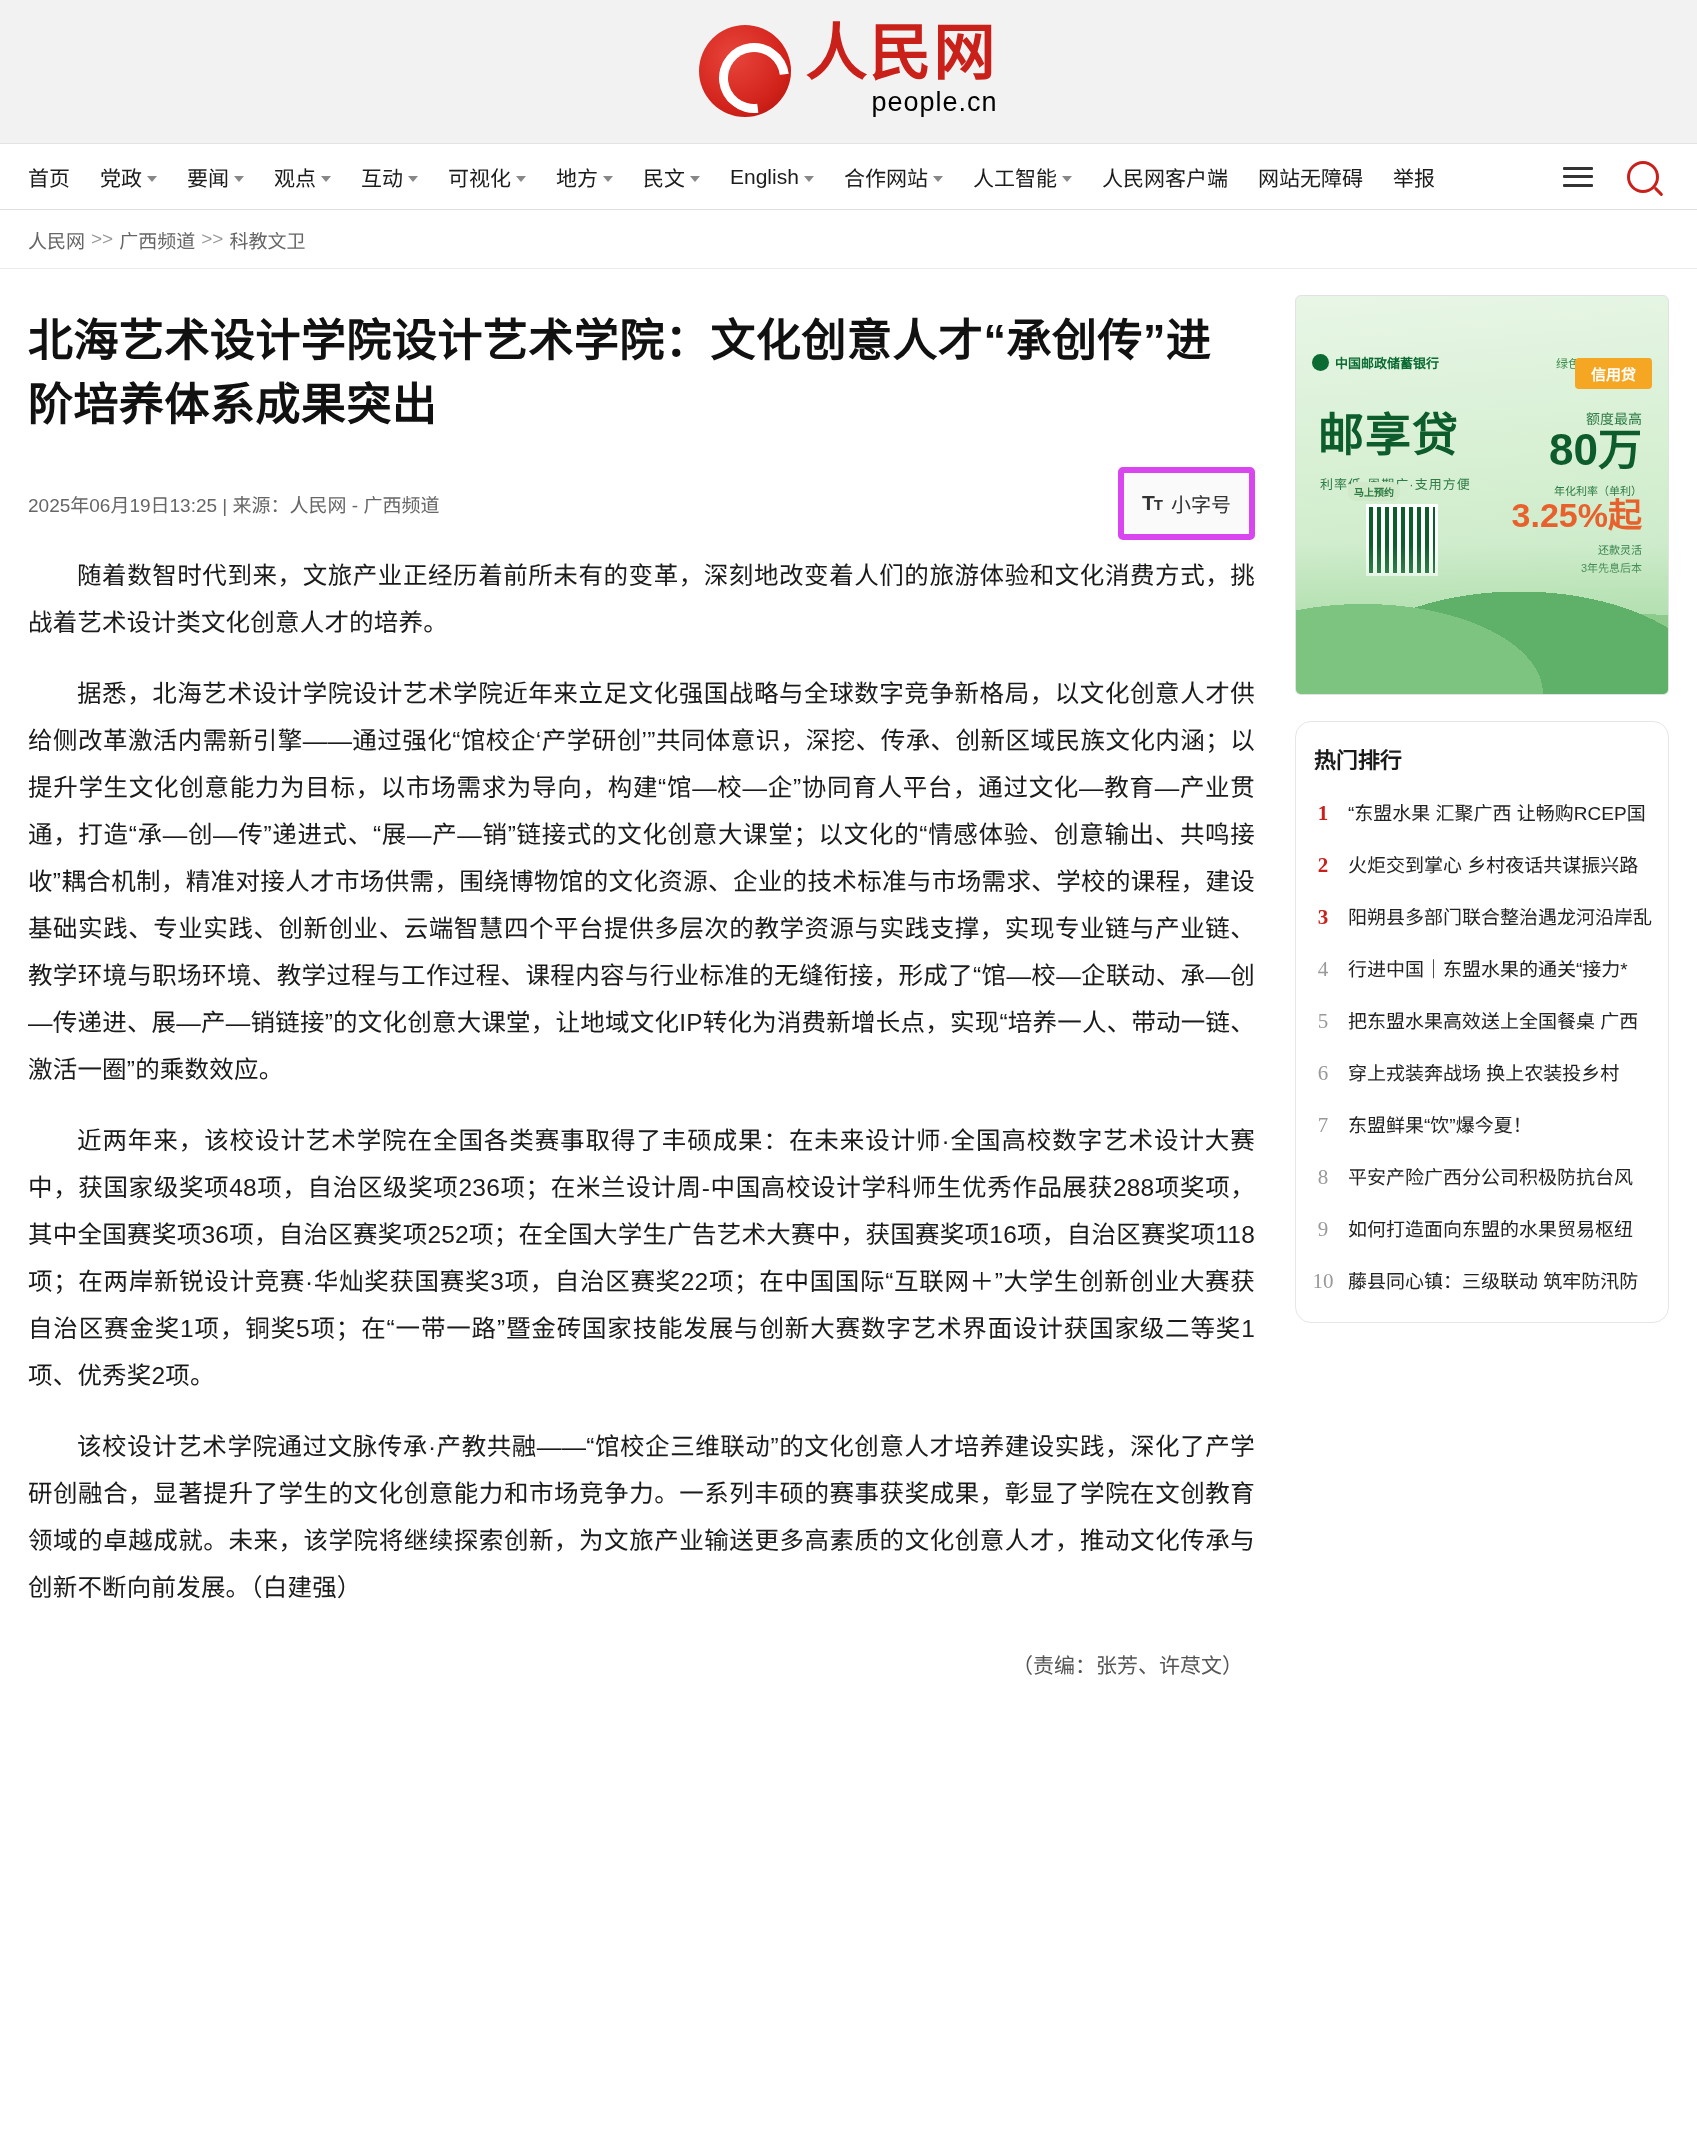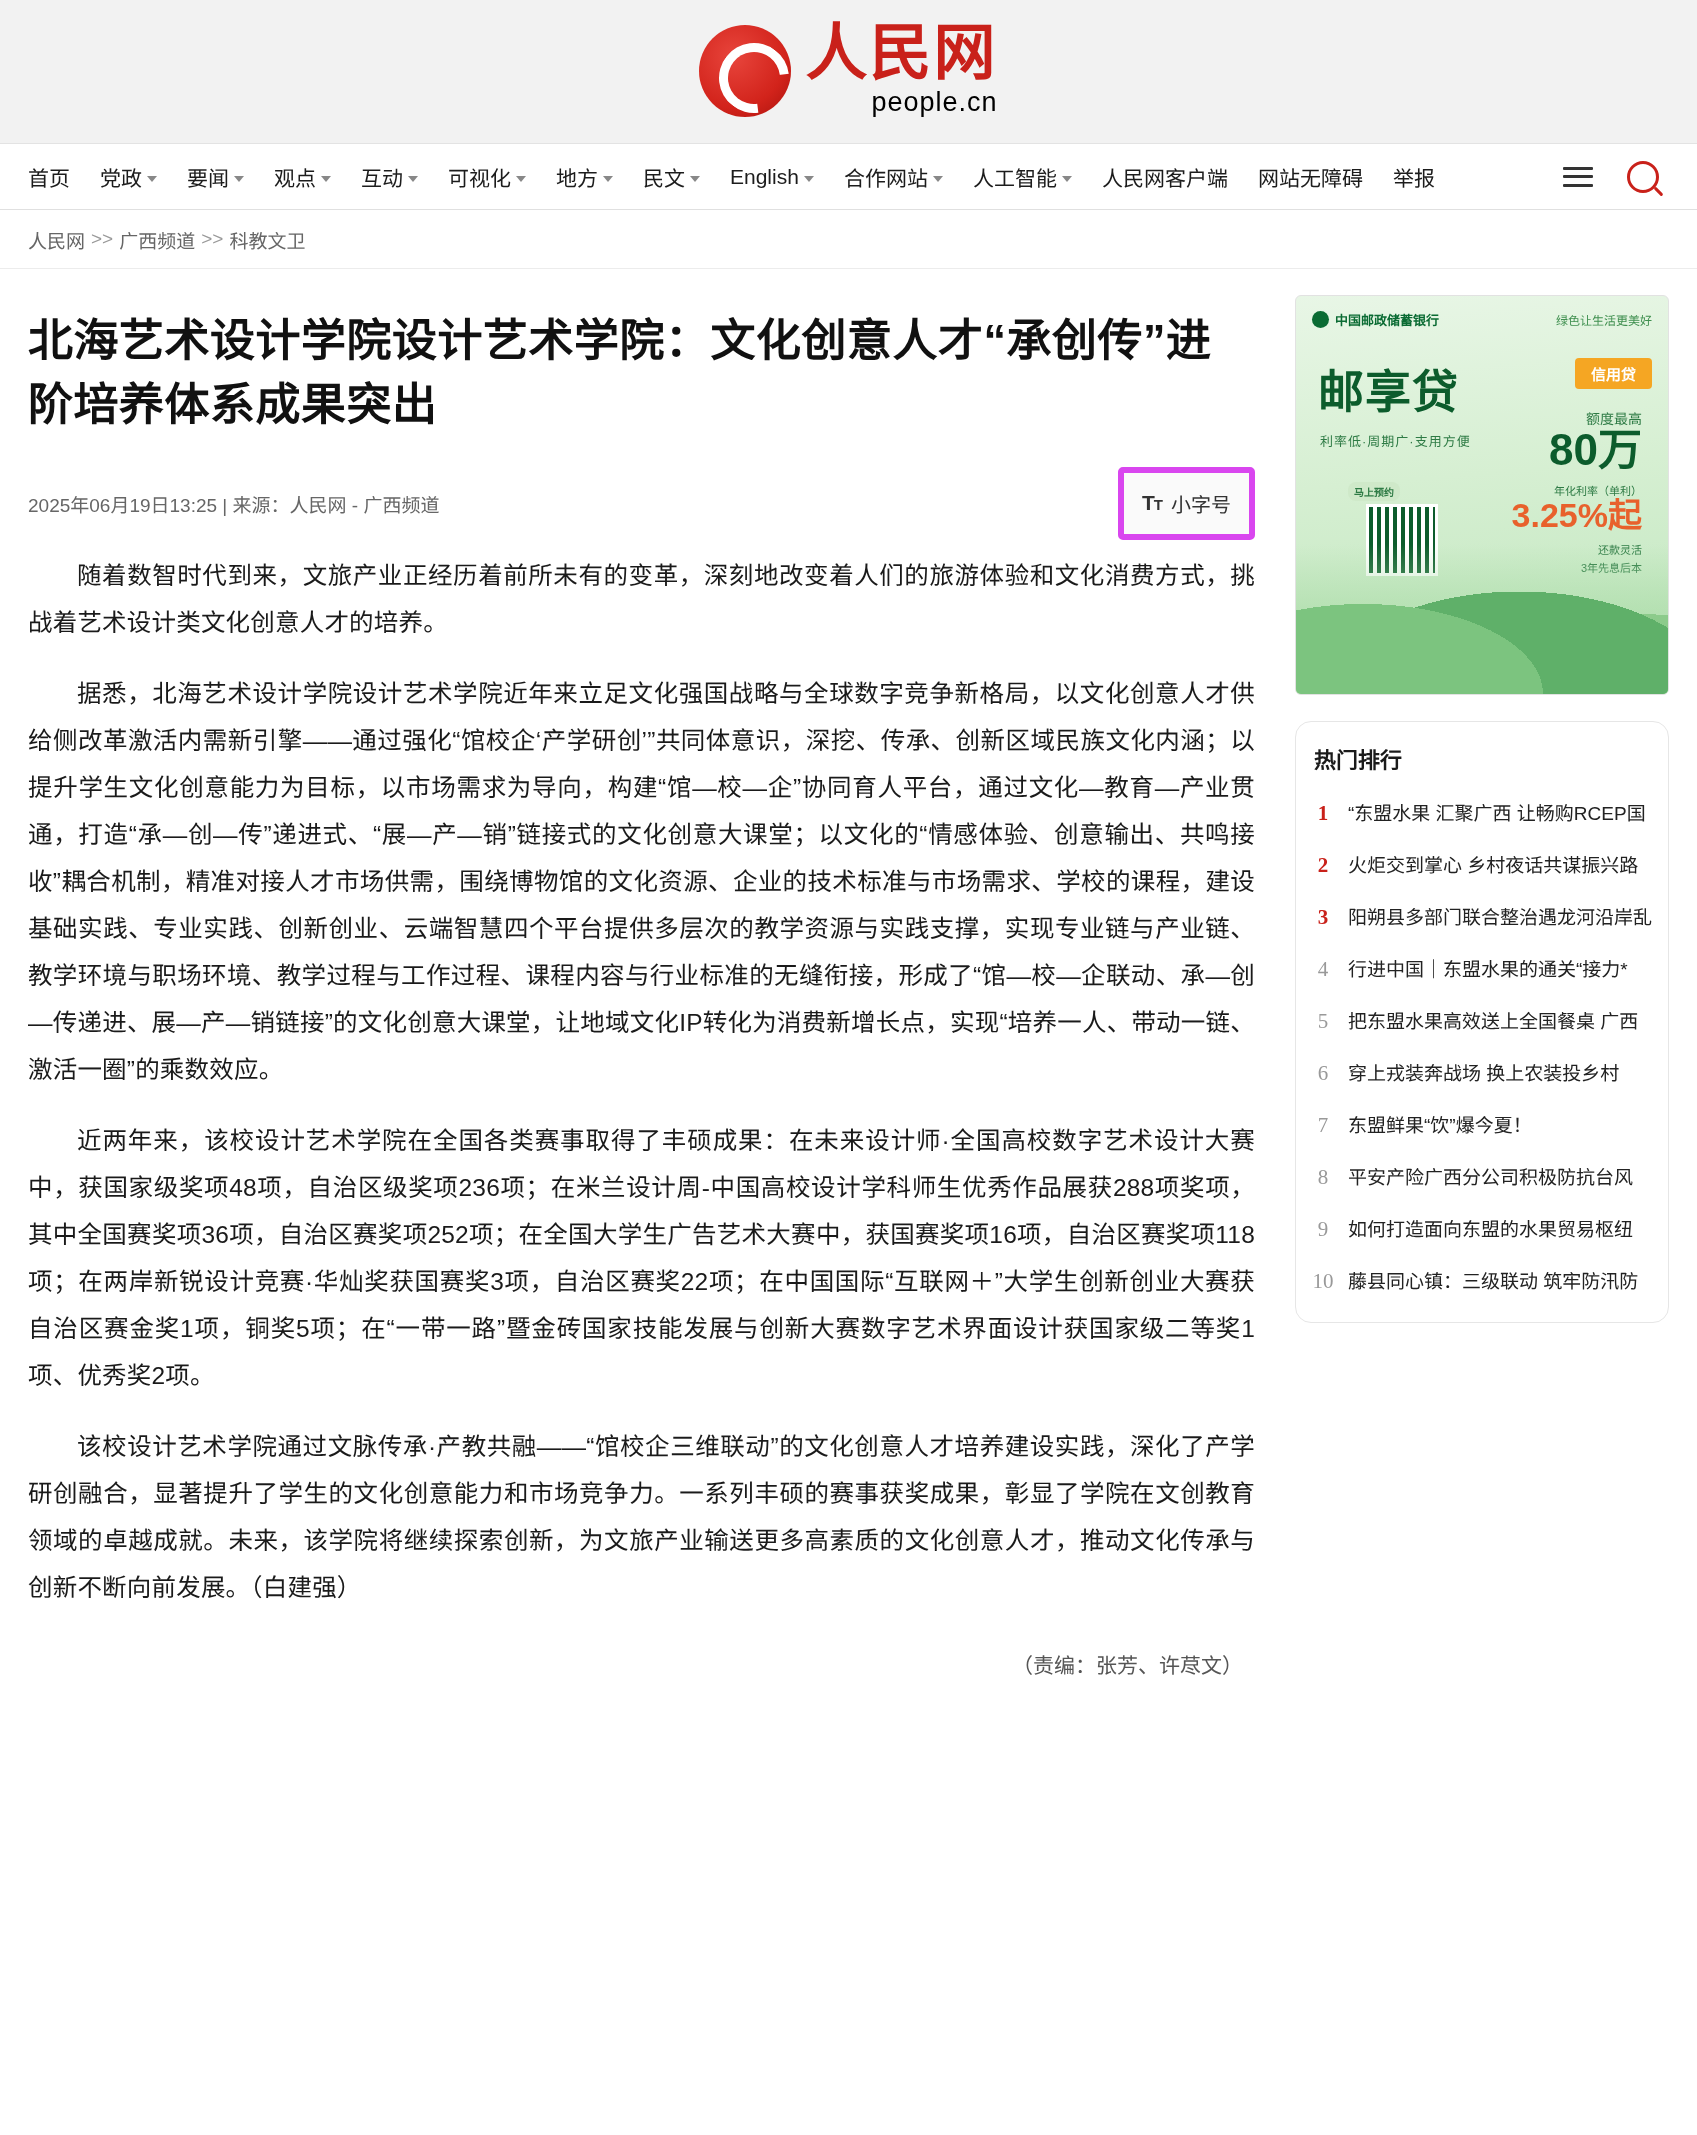--- a/index.html
+++ b/index.html
@@ -259,20 +259,21 @@
     border: 1px solid #e2e2e2;
     box-sizing: border-box;
   }
   .ad-top {
     display: flex;
     align-items: center;
     justify-content: space-between;
     padding: 14px 16px 0 16px;
     font-size: 13px;
     color: #2b7a3d;
+    margin-top: 43px;
   }
   .ad-bank {
     display: flex; align-items: center; gap: 6px;
     font-size: 13px; color: #0a6b33; font-weight: bold;
   }
   .ad-bank .dot {
     width: 17px; height: 17px; border-radius: 50%;
     background: #0a6b33;
     display: inline-block;
   }

